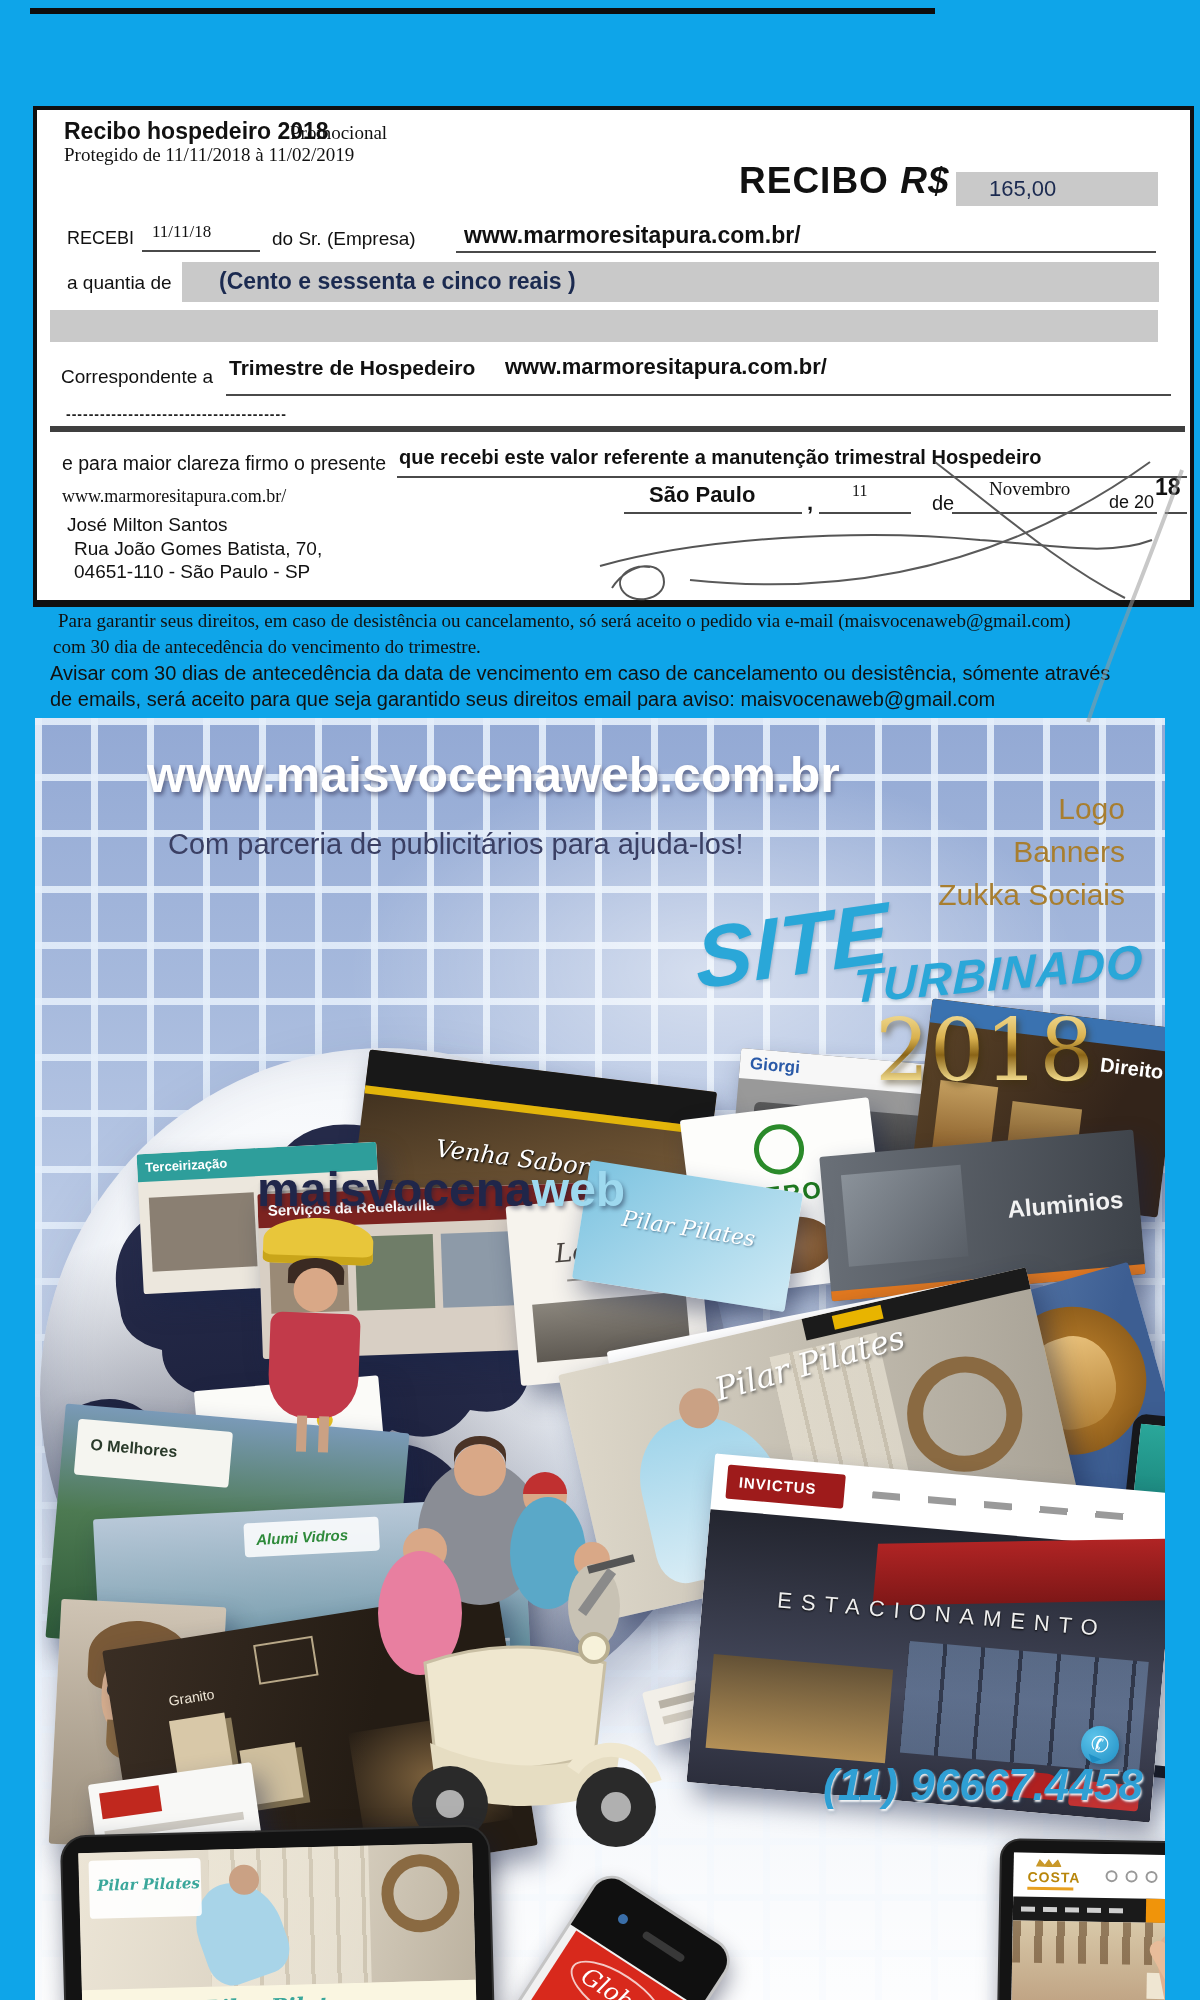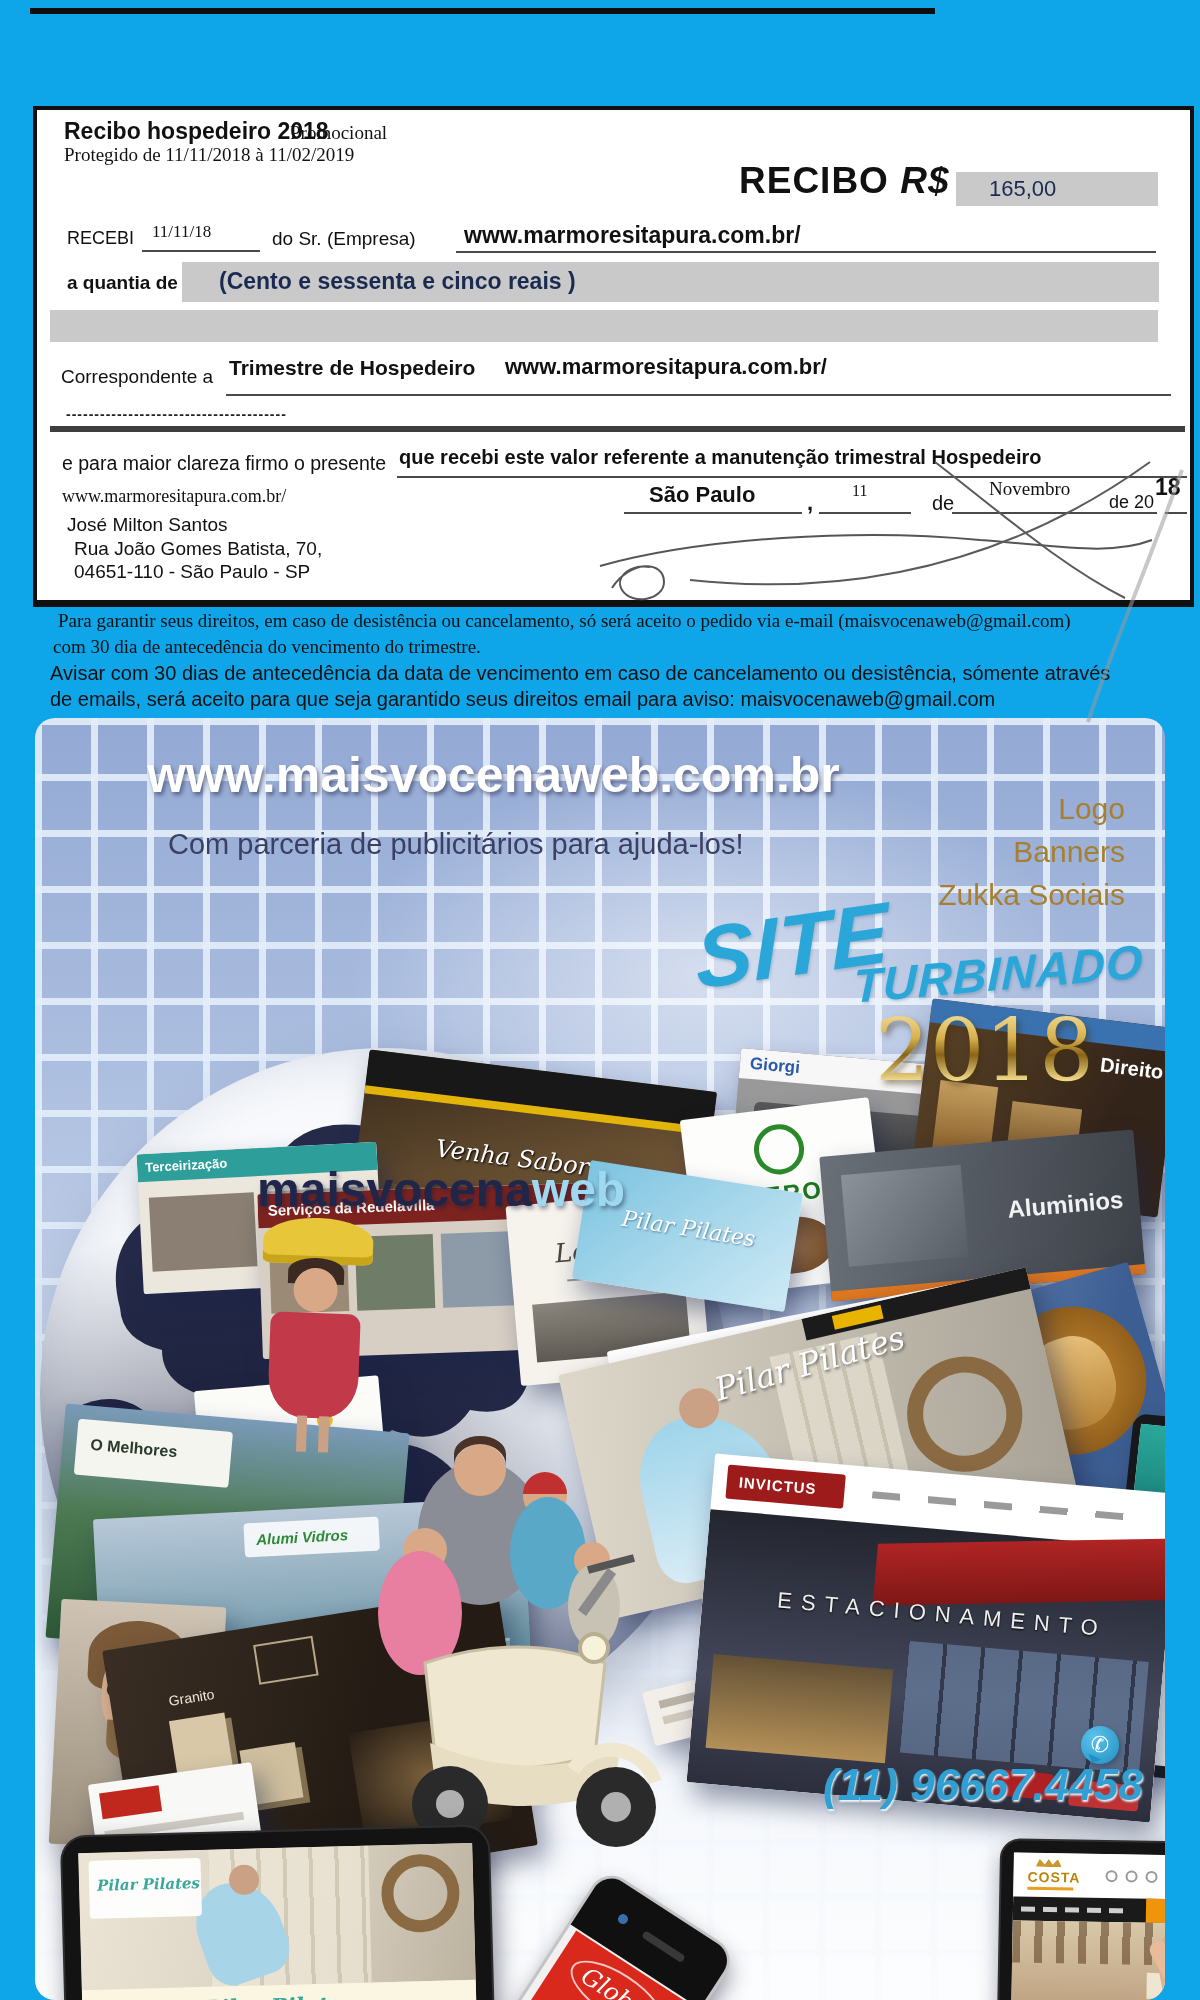--- a/index.html
+++ b/index.html
@@ -14,21 +14,21 @@
   
   .receipt{position:absolute;left:33px;top:106px;width:1153px;height:490px;
            border:4px solid #101010;border-bottom-width:7px;background:#fff;}
   
   .flyer{position:absolute;left:35px;top:718px;width:1130px;height:1282px;overflow:hidden;
     background:
       linear-gradient(180deg, rgba(255,255,255,0) 70%, rgba(255,255,255,.55) 84%, rgba(255,255,255,.78) 100%),
       radial-gradient(ellipse 520px 300px at 60% 20%, rgba(255,255,255,.55), rgba(255,255,255,0) 70%),
       repeating-linear-gradient(to right, rgba(228,238,250,.9) 0 7px, rgba(228,238,250,0) 7px 56px),
       repeating-linear-gradient(to bottom, rgba(228,238,250,.9) 0 7px, rgba(228,238,250,0) 7px 56px),
-      linear-gradient(180deg,#93a9d4 0%,#a7badd 22%,#c3d1e9 48%,#e2e9f4 72%,#f4f7fb 100%); border-radius: 20px;}
+      linear-gradient(180deg,#93a9d4 0%,#a7badd 22%,#c3d1e9 48%,#e2e9f4 72%,#f4f7fb 100%);}
   .card{position:absolute;overflow:hidden;border-radius:3px;box-shadow:8px 14px 26px rgba(25,35,70,.45);}
   .card>div{position:absolute;box-sizing:border-box;white-space:nowrap;}
   .globe{position:absolute;left:5px;top:330px;width:690px;height:690px;border-radius:50%;
          background:radial-gradient(circle at 38% 30%, #ffffff 0%, #eef2f8 45%, #c9d4e6 75%, #9fb0cc 100%);
          box-shadow:inset -30px -40px 80px rgba(40,50,90,.45), 10px 30px 60px rgba(40,50,90,.25);
          overflow:hidden;z-index:2;}
   .gold{color:#a87e2f;}
   .year3d{background:linear-gradient(180deg,#f7e7a8 5%,#d9b14e 38%,#8a6417 55%,#f0d98a 80%,#b8922f 100%);
           -webkit-background-clip:text;background-clip:text;color:transparent;
           font-family:"DejaVu Serif",serif;font-weight:normal;
@@ -75,21 +75,21 @@
     <div class="abs navy" style="left:952px;top:66px;font-size:22px;">165,00</div>
 
     <div class="abs" style="left:30px;top:118px;font-size:18px;">RECEBI</div>
     <div class="abs serif" style="left:115px;top:112px;font-size:17px;">11/11/18</div>
     <div class="uline" style="left:105px;top:140px;width:118px;"></div>
     <div class="abs" style="left:235px;top:118px;font-size:19px;">do Sr. (Empresa)</div>
     <div class="abs b" style="left:427px;top:112px;font-size:23px;">www.marmoresitapura.com.br/</div>
     <div class="uline" style="left:419px;top:141px;width:700px;"></div>
 
     <div class="graybox" style="left:145px;top:152px;width:977px;height:40px;"></div>
-    <div class="abs" style="left:30px;top:162px;font-size:19px;font-weight:bold;">a quantia de</div>
+    <div class="abs" style="left:30px;top:162px;font-size:19px;">a quantia de</div>
     <div class="abs b navy" style="left:182px;top:158px;font-size:23px;">(Cento e sessenta e cinco reais )</div>
 
     <div class="graybox" style="left:13px;top:200px;width:1108px;height:32px;"></div>
 
     <div class="abs" style="left:24px;top:256px;font-size:19px;">Correspondente a</div>
     <div class="abs b" style="left:192px;top:246px;font-size:21px;">Trimestre de Hospedeiro</div>
     <div class="abs b" style="left:468px;top:244px;font-size:22px;">www.marmoresitapura.com.br/</div>
     <div class="uline" style="left:189px;top:284px;width:945px;"></div>
 
     <div class="abs b" style="left:29px;top:296px;font-size:14px;letter-spacing:1px;color:#222;">---------------------------------------</div>

